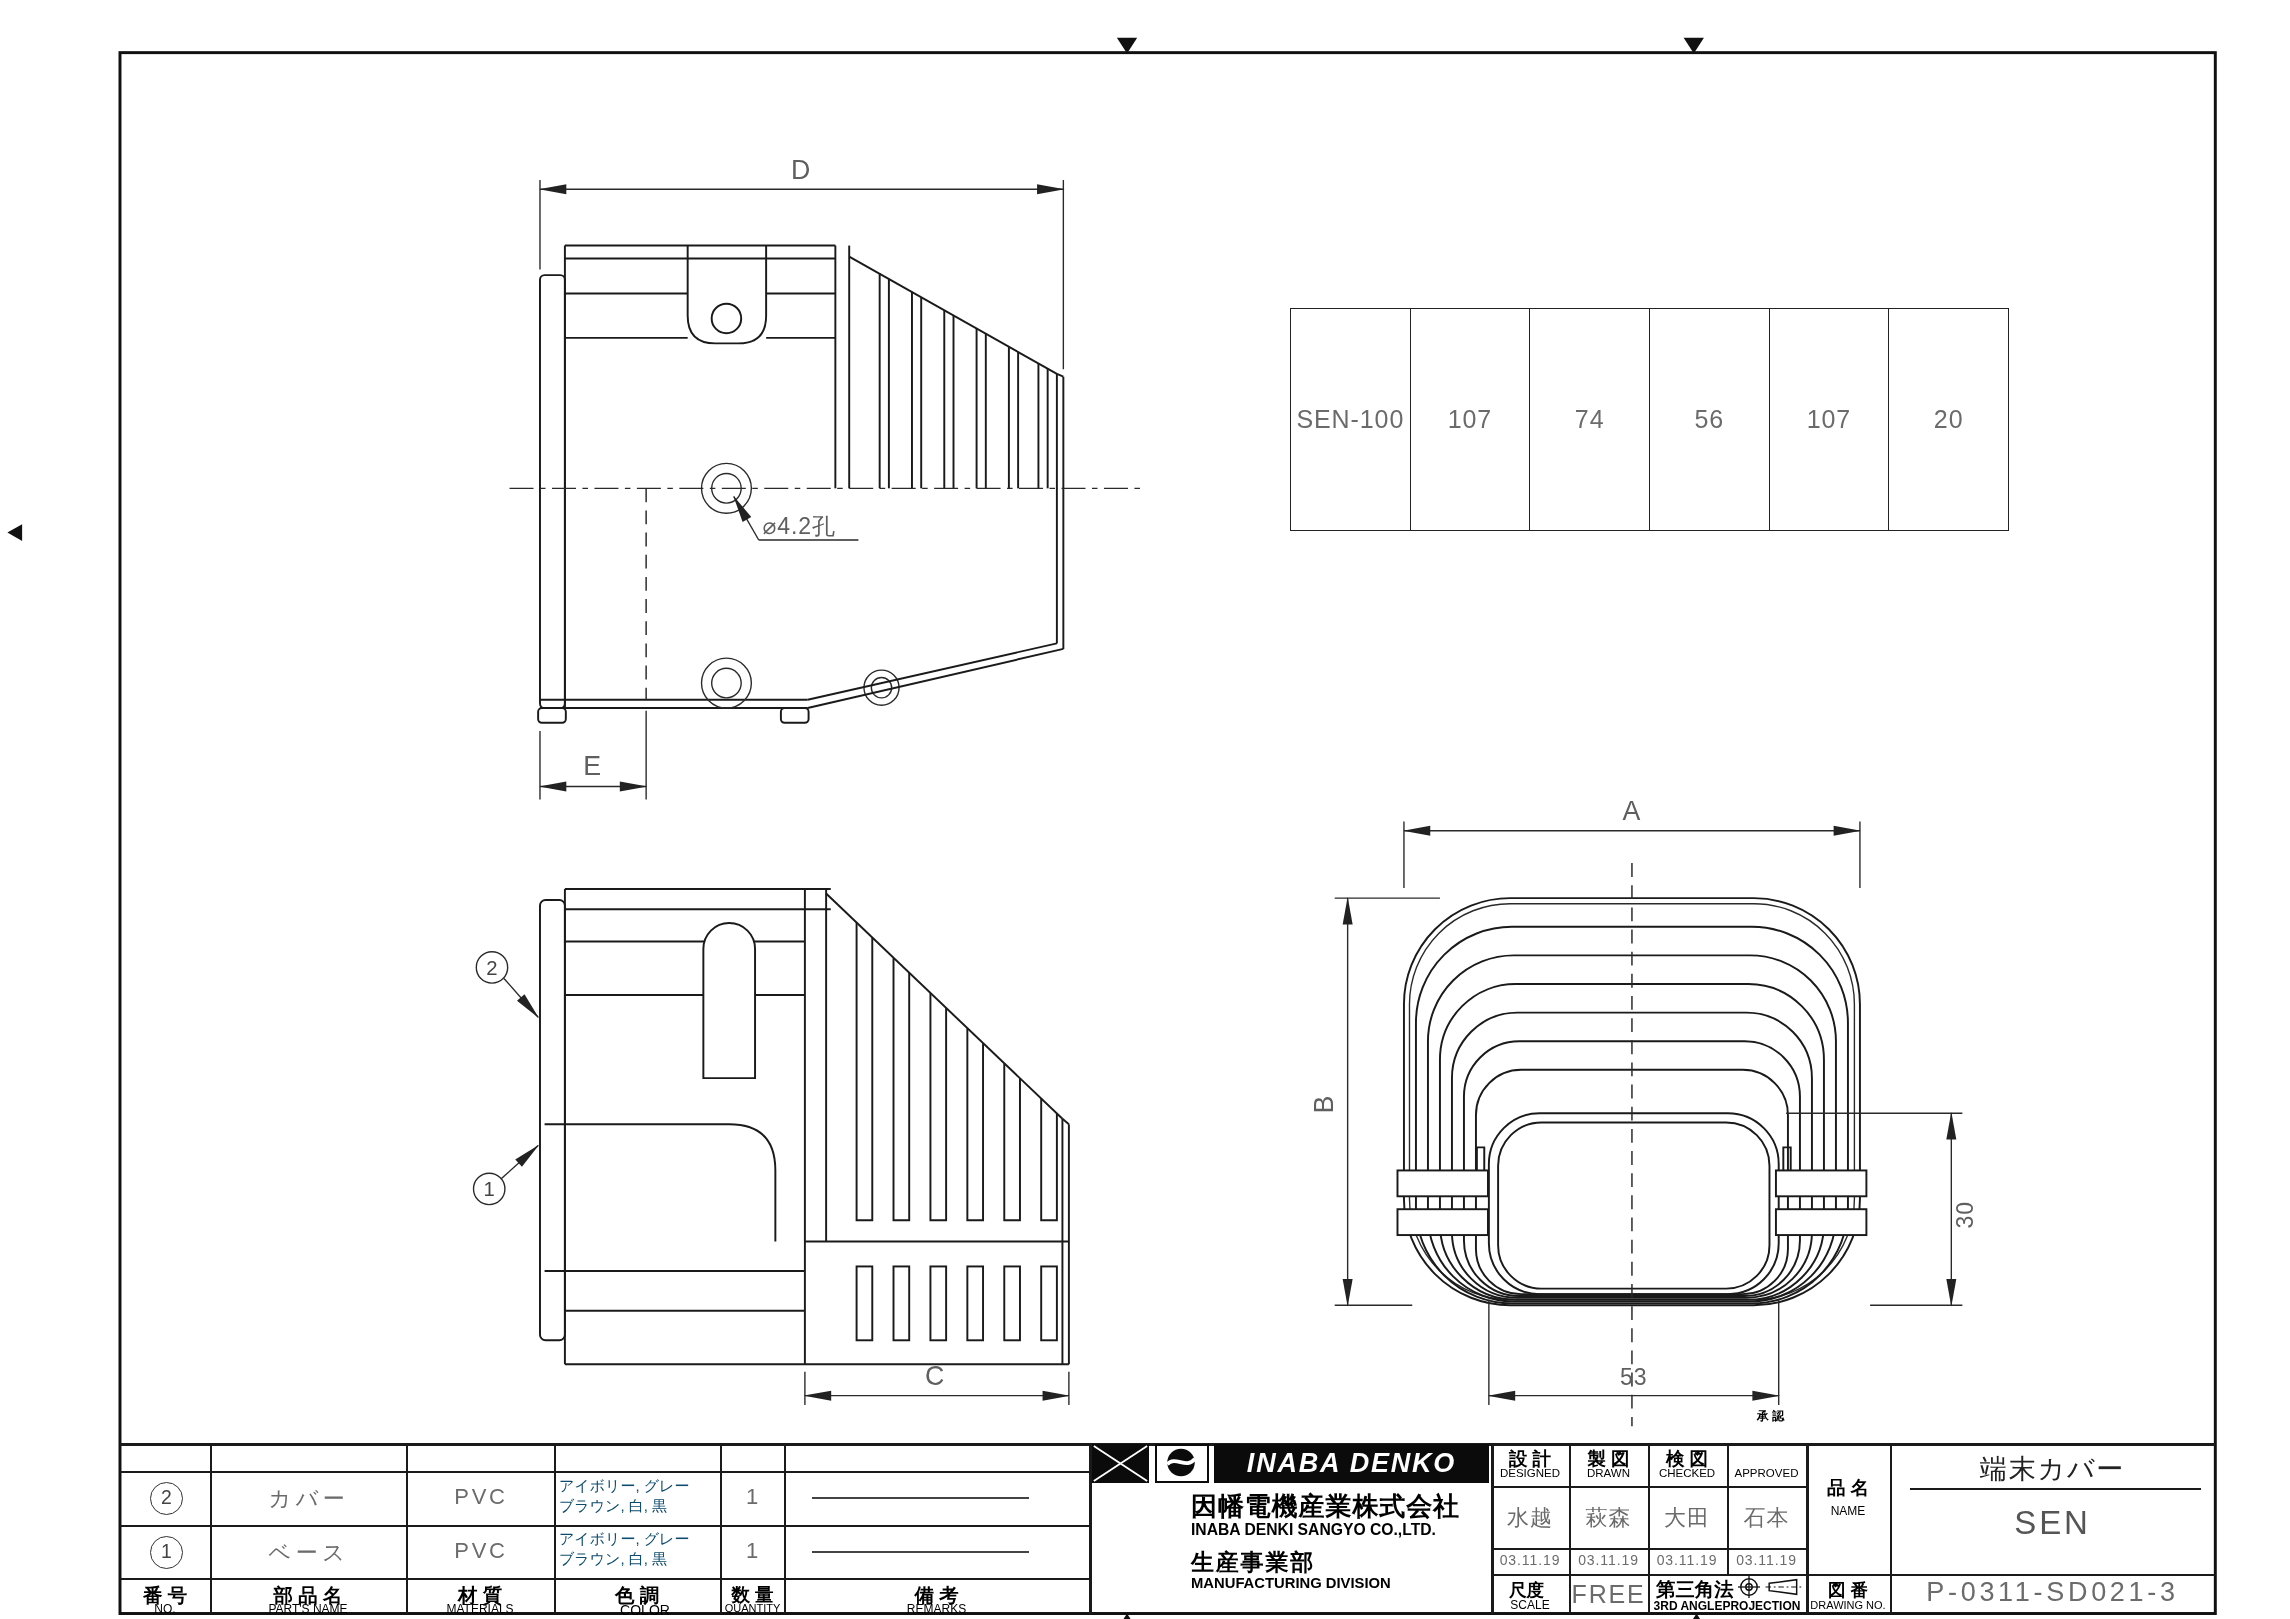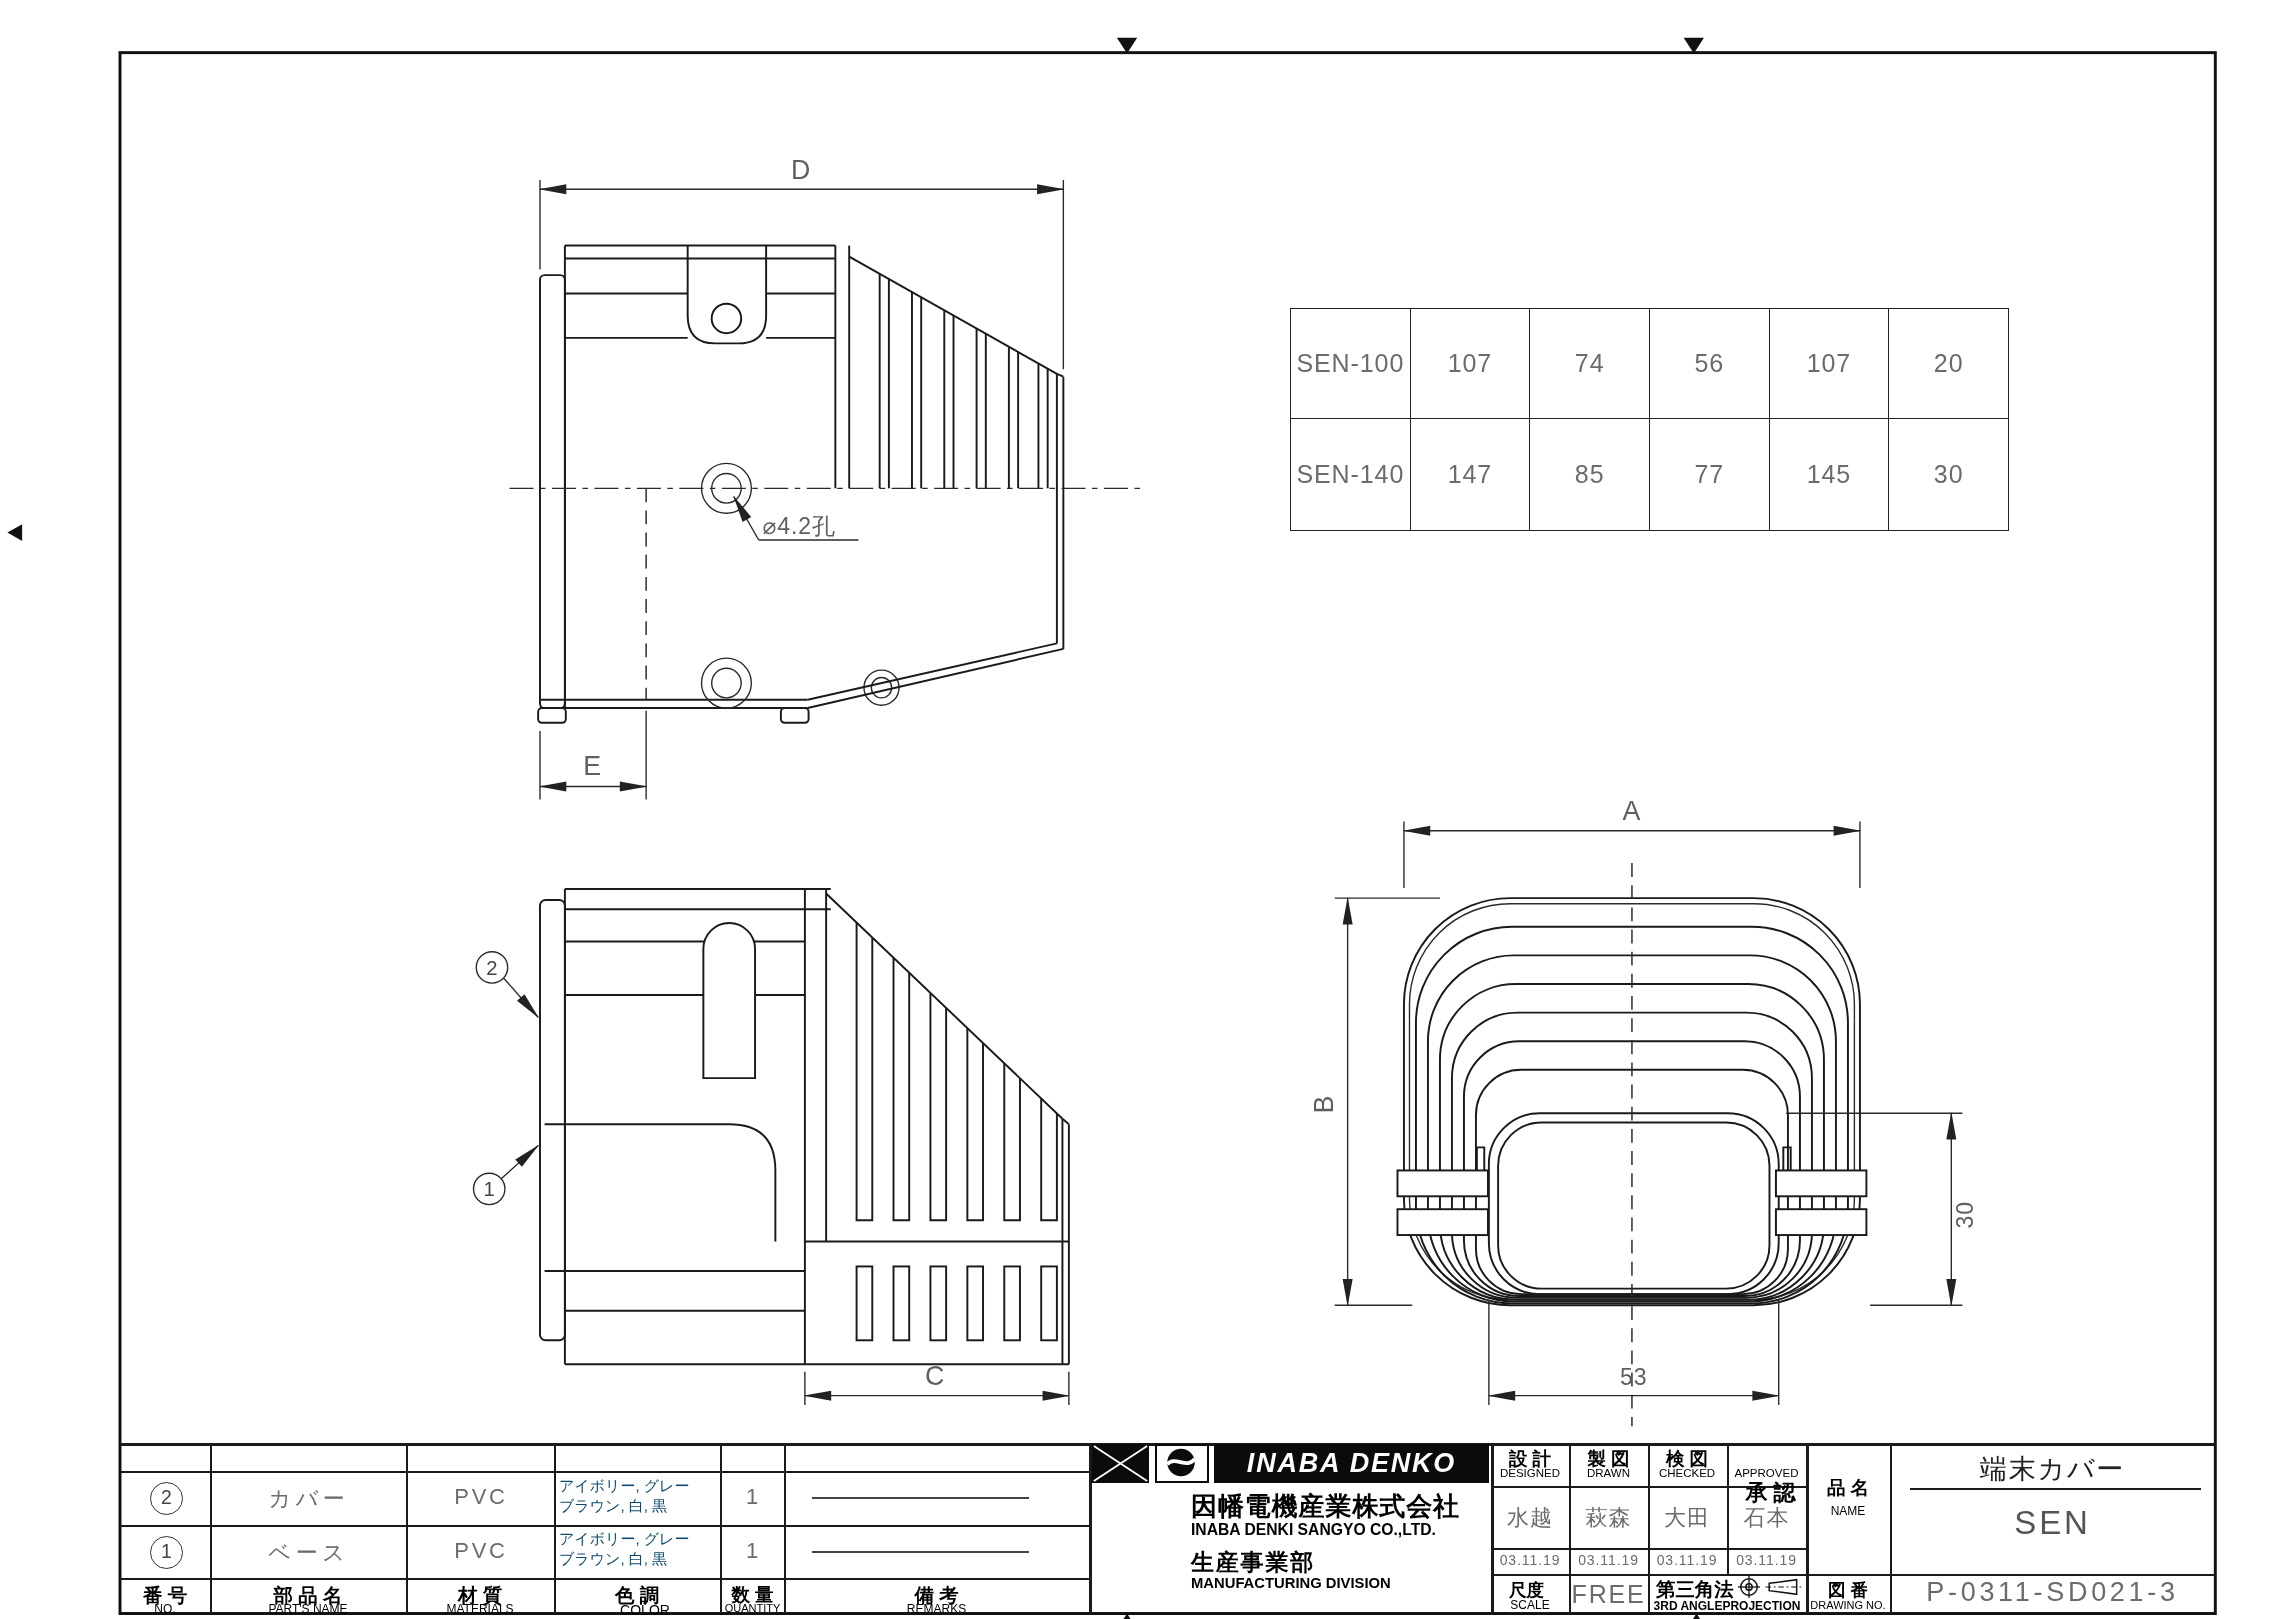--- a/index.html
+++ b/index.html
@@ -212,28 +212,20 @@
     <table class="size" style="width:719px;height:223px">
       <tbody>
       <tr style="height:55px;font-size:24px">
         <td class="cad">SEN-100</td>
         <td class="cad">107</td>
         <td class="cad">74</td>
         <td class="cad">56</td>
         <td class="cad">107</td>
         <td class="cad">20</td>
       </tr>
-      <tr style="height:56px;font-size:24px">
-        <td class="cad">SEN-140</td>
-        <td class="cad">147</td>
-        <td class="cad">85</td>
-        <td class="cad">77</td>
-        <td class="cad">145</td>
-        <td class="cad">30</td>
-      </tr>
     </tbody>
       </table>
     <style>table.size td{font-size:25px}</style>
   </div>
 
   <div>
 
     <div class="hl" style="left:120px;top:1443px;width:2095px;height:2.8px"></div>
     <div class="hl" style="left:120px;top:1471px;width:969px;height:1.8px"></div>
     <div class="hl" style="left:120px;top:1525px;width:969px;height:1.8px"></div>
@@ -325,21 +317,21 @@
       <div class="txt ctr bold" style="left:1569px;top:1446px;width:79px;font-size:18.5px">製 図</div>
       <div class="txt ctr" style="left:1569px;top:1467px;width:79px;font-size:11.5px">DRAWN</div>
       <div class="txt ctr cad" style="left:1569px;top:1503px;width:79px;font-size:22px">萩森</div>
       <div class="txt ctr cad" style="left:1569px;top:1552px;width:79px;font-size:14px">03.11.19</div>
 
       <div class="txt ctr bold" style="left:1648px;top:1446px;width:78px;font-size:18.5px">検 図</div>
       <div class="txt ctr" style="left:1648px;top:1467px;width:78px;font-size:11.5px">CHECKED</div>
       <div class="txt ctr cad" style="left:1648px;top:1503px;width:78px;font-size:22px">大田</div>
       <div class="txt ctr cad" style="left:1648px;top:1552px;width:78px;font-size:14px">03.11.19</div>
 
-      <div class="txt ctr bold" style="left:1727px;top:1478px;width:87px;font-size:22px">承 認</div>
+      <div class="txt ctr bold" style="left:1727px;top:1408px;width:87px;font-size:12px">承 認</div>
       <div class="txt ctr" style="left:1727px;top:1467px;width:79px;font-size:11.5px">APPROVED</div>
       <div class="txt ctr cad" style="left:1727px;top:1503px;width:79px;font-size:22px">石本</div>
       <div class="txt ctr cad" style="left:1727px;top:1552px;width:79px;font-size:14px">03.11.19</div>
     </div>
 
     <div class="txt ctr bold" style="left:1491px;top:1578px;width:71px;font-size:17.5px">尺度</div>
     <div class="txt ctr" style="left:1491px;top:1598px;width:78px;font-size:12px">SCALE</div>
     <div class="txt ctr cad" style="left:1569px;top:1580px;width:79px;font-size:25px;letter-spacing:1.8px">FREE</div>
     <div class="txt bold" style="left:1656px;top:1576px;font-size:19.4px">第三角法</div>
     <svg class="abs" style="left:1738px;top:1576px" width="66" height="22" viewBox="0 0 72 24">

